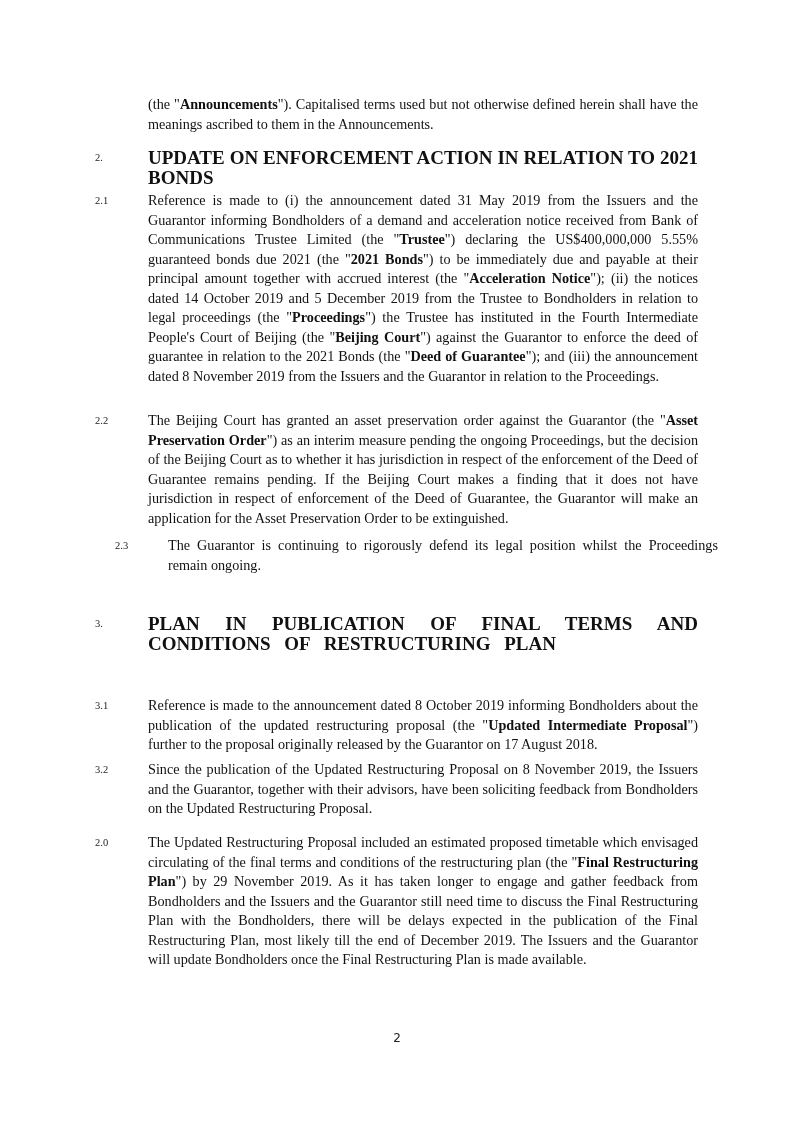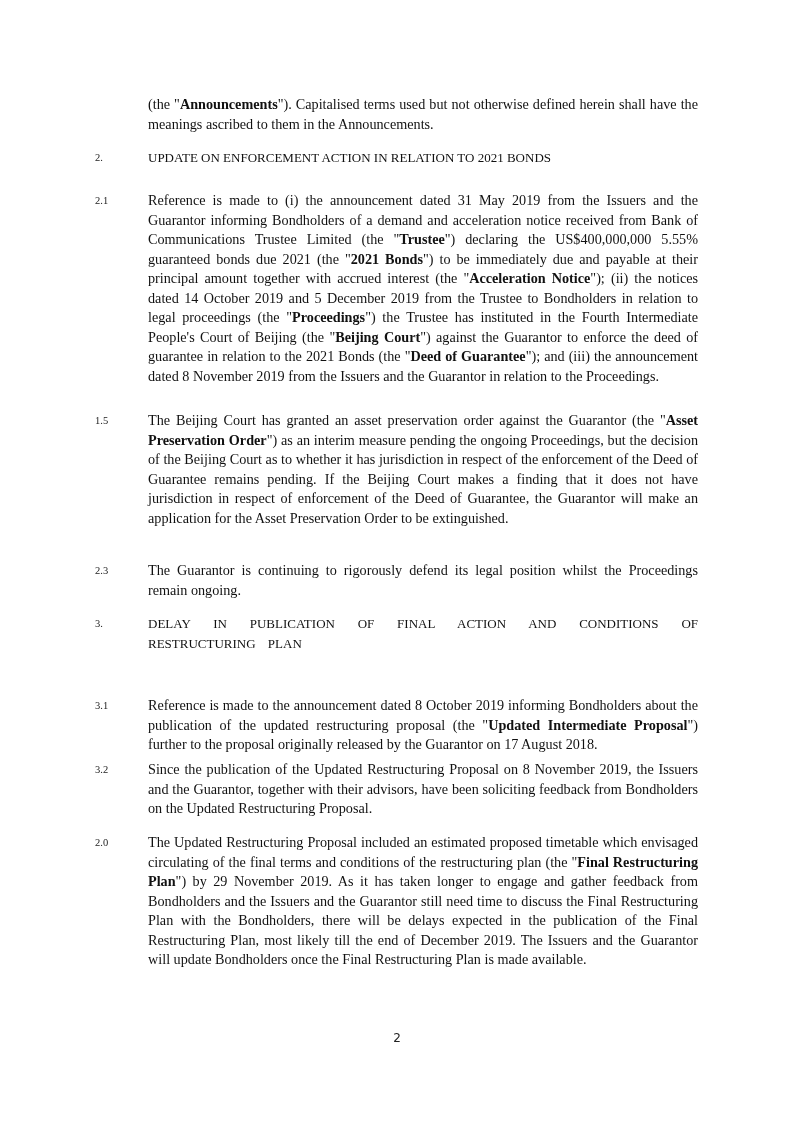--- a/index.html
+++ b/index.html
@@ -3,21 +3,21 @@
 <meta charset="utf-8">
 <style>
   html, body { margin: 0; padding: 0; background: #ffffff; }
   body { width: 794px; height: 1123px; position: relative; overflow: hidden;
          font-family: "Liberation Serif", serif; color: #111; }
   .page { position: absolute; left: 0; top: 0; width: 794px; height: 1123px; }
   .block { position: absolute; left: 95px; width: 603px; }
   .num { position: absolute; left: 0; top: 0; font-size: 10.5px; line-height: 19.5px; color:#222; }
   .text { margin-left: 53px; font-size: 14.2px; line-height: 19.5px; text-align: justify; }
   .text b { font-weight: bold; }
-  .heading .text { font-weight: normal; font-size: 13px; }
+  .heading .text { font-weight: bold; font-size: 19px; }
   .heading.spread .text { text-align: justify; text-align-last: left; word-spacing: 0; }
   .page-number { position: absolute; top: 1031px; left: 0; width: 794px; text-align: center;
                  font-family: "DejaVu Sans", sans-serif; font-size: 12px; color: #222; }
 </style>
 </head>
 <body>
 
 <div class="page">
 
   <div class="block" style="top:95px;">
@@ -28,32 +28,32 @@
     <span class="num">2.</span>
     <div class="text">UPDATE ON ENFORCEMENT ACTION IN RELATION TO 2021 BONDS</div>
   </div>
 
   <div class="block" style="top:191px;">
     <span class="num">2.1</span>
     <div class="text"><span>Reference is made to (i) the announcement dated 31 May 2019 from the Issuers and the Guarantor informing Bondholders of a demand and acceleration notice received from Bank of Communications Trustee Limited (the "</span><b>Trustee</b><span>") declaring the US$400,000,000 5.55% guaranteed bonds due 2021 (the "</span><b>2021 Bonds</b><span>") to be immediately due and payable at their principal amount together with accrued interest (the "</span><b>Acceleration Notice</b><span>"); (ii) the notices dated 14 October 2019 and 5 December 2019 from the Trustee to Bondholders in relation to legal proceedings (the "</span><b>Proceedings</b><span>") the Trustee has instituted in the Fourth Intermediate People's Court of Beijing (the "</span><b>Beijing Court</b><span>") against the Guarantor to enforce the deed of guarantee in relation to the 2021 Bonds (the "</span><b>Deed of Guarantee</b><span>"); and (iii) the announcement dated 8 November 2019 from the Issuers and the Guarantor in relation to the Proceedings.</span></div>
   </div>
 
   <div class="block" style="top:411px;">
-    <span class="num">1.5</span>
+    <span class="num">2.2</span>
     <div class="text"><span>The Beijing Court has granted an asset preservation order against the Guarantor (the "</span><b>Asset Preservation Order</b><span>") as an interim measure pending the ongoing Proceedings, but the decision of the Beijing Court as to whether it has jurisdiction in respect of the enforcement of the Deed of Guarantee remains pending. If the Beijing Court makes a finding that it does not have jurisdiction in respect of enforcement of the Deed of Guarantee, the Guarantor will make an application for the Asset Preservation Order to be extinguished.</span></div>
   </div>
 
-  <div class="block" style="top:561px;">
+  <div class="block" style="top:536px;margin-left:20px;">
     <span class="num">2.3</span>
     <div class="text"><span>The Guarantor is continuing to rigorously defend its legal position whilst the Proceedings remain ongoing.</span></div>
   </div>
 
   <div class="block heading spread" style="top:614px;">
     <span class="num">3.</span>
-    <div class="text" style="word-spacing:9px;">DELAY IN PUBLICATION OF FINAL ACTION AND CONDITIONS OF RESTRUCTURING PLAN</div>
+    <div class="text" style="word-spacing:9px;">PLAN IN PUBLICATION OF FINAL TERMS AND CONDITIONS OF RESTRUCTURING PLAN</div>
   </div>
 
   <div class="block" style="top:696px;">
     <span class="num">3.1</span>
     <div class="text"><span>Reference is made to the announcement dated 8 October 2019 informing Bondholders about the publication of the updated restructuring proposal (the "</span><b>Updated Intermediate Proposal</b><span>") further to the proposal originally released by the Guarantor on 17 August 2018.</span></div>
   </div>
 
   <div class="block" style="top:760px;">
     <span class="num">3.2</span>
     <div class="text"><span>Since the publication of the Updated Restructuring Proposal on 8 November 2019, the Issuers and the Guarantor, together with their advisors, have been soliciting feedback from Bondholders on the Updated Restructuring Proposal.</span></div>

